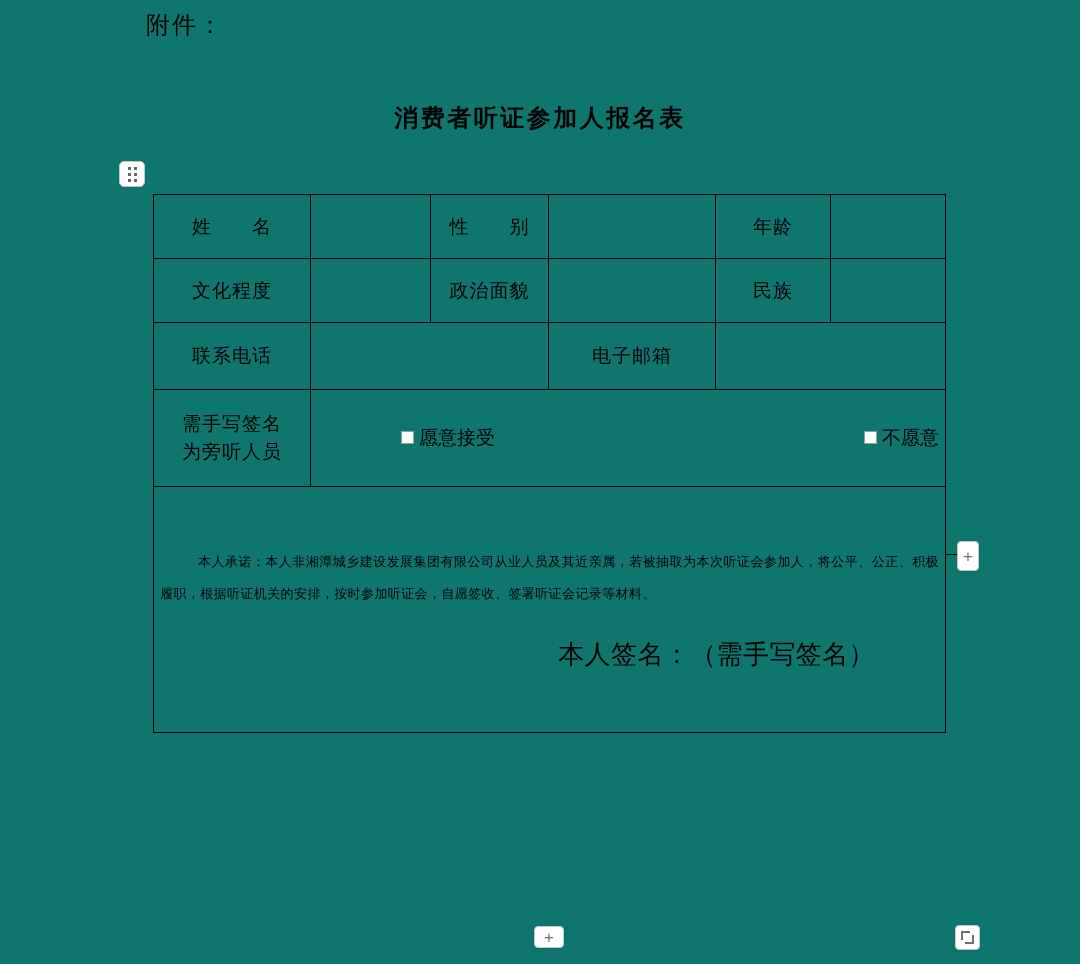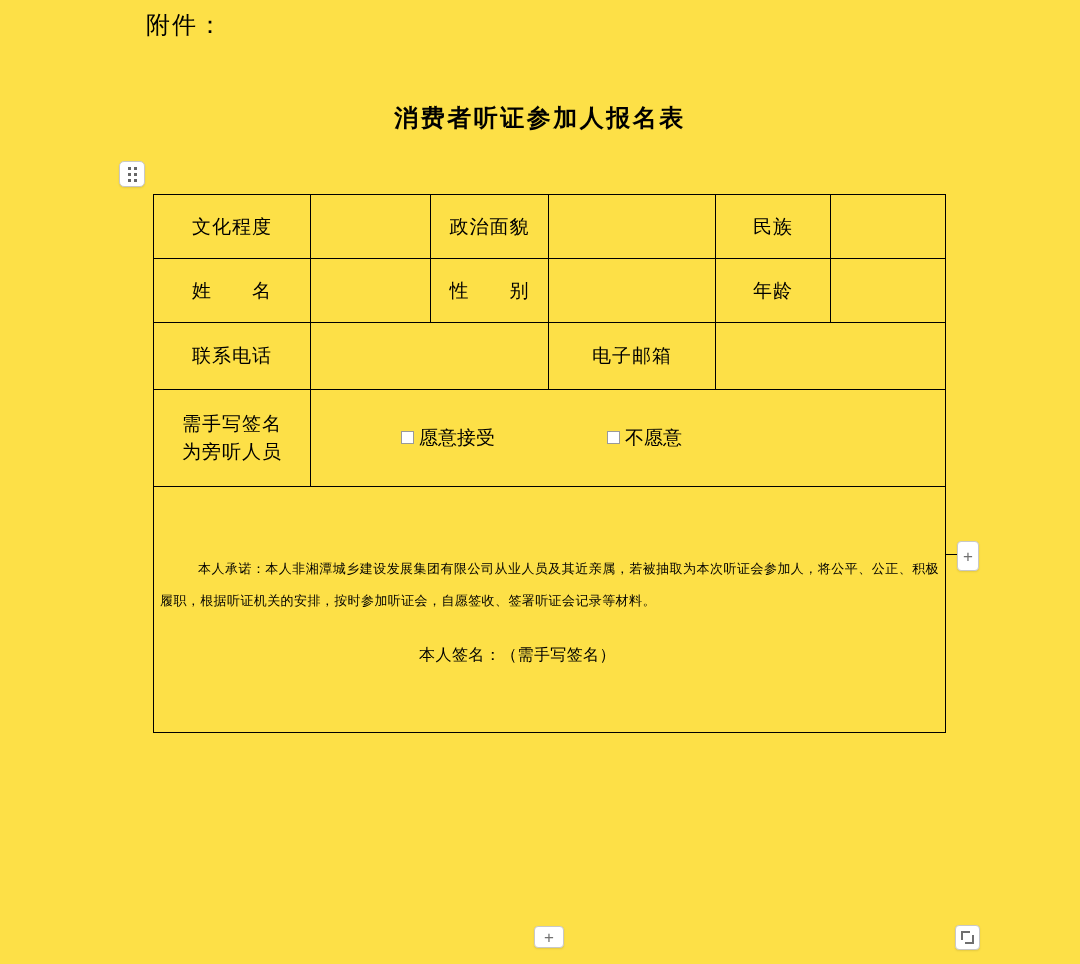--- a/index.html
+++ b/index.html
@@ -15,21 +15,21 @@
     overflow: hidden;
     font-family: "Liberation Serif", "DejaVu Serif", serif;
     color: #000000;
     -webkit-font-smoothing: antialiased;
   }
 
   
   #page {
     position: absolute;
     inset: 0;
-    background: #fde047;
+    background: #0f766e;
   }
 
   
   .attachment-label {
     position: absolute;
     left: 146px;
     top: 9px;
     font-size: 24px;
     letter-spacing: 2px;
     line-height: 32px;
@@ -90,21 +90,21 @@
   .c2 { width: 120px; }
   .c3 { width: 118px; }
   .c4 { width: 167px; }
   .c5 { width: 115px; }
   .c6 { width: 115px; }
 
   
   .checkbox-row {
     display: flex;
     align-items: center;
-    justify-content: flex-start;
+    justify-content: space-between;
     padding-left: 84px;
     gap: 112px;
     font-size: 19px;
   }
   .checkbox-option {
     display: inline-flex;
     align-items: center;
     gap: 5px;
     white-space: nowrap;
   }
@@ -126,22 +126,23 @@
   }
   .commit-text {
     font-size: 13px;
     line-height: 32px;
     text-indent: 38px;
     letter-spacing: 0.4px;
     text-align: justify;
   }
   .signature-line {
     margin-top: 26px;
+    text-align: right;
     padding-right: 64px;
-    font-size: 16px;
+    font-size: 26px;
     letter-spacing: 0.4px;
   }
 
   
   .ui-btn {
     position: absolute;
     background: #ffffff;
     border: 1px solid #c8c8c8;
     border-radius: 4px;
     box-shadow: 0 1px 2px rgba(0,0,0,0.10);
@@ -251,34 +252,34 @@
         <col class="c1">
           <col class="c2">
           <col class="c3">
         <col class="c4">
           <col class="c5">
           <col class="c6">
       </colgroup>
       <tbody>
 
         <tr class="r-basic">
+          <td class="label-cell">姓　　名</td>
+          <td class="value-cell"></td>
+          <td class="label-cell">性　　别</td>
+          <td class="value-cell"></td>
+          <td class="label-cell">年龄</td>
+          <td class="value-cell"></td>
+        </tr>
+
+        <tr class="r-basic">
           <td class="label-cell">文化程度</td>
           <td class="value-cell"></td>
           <td class="label-cell">政治面貌</td>
           <td class="value-cell"></td>
           <td class="label-cell">民族</td>
-          <td class="value-cell"></td>
-        </tr>
-
-        <tr class="r-basic">
-          <td class="label-cell">姓　　名</td>
-          <td class="value-cell"></td>
-          <td class="label-cell">性　　别</td>
-          <td class="value-cell"></td>
-          <td class="label-cell">年龄</td>
           <td class="value-cell"></td>
         </tr>
 
 
 
         <tr class="r-contact">
           <td class="label-cell">联系电话</td>
           <td class="value-cell" colspan="2"></td>
           <td class="label-cell">电子邮箱</td>
           <td class="value-cell" colspan="2"></td>

